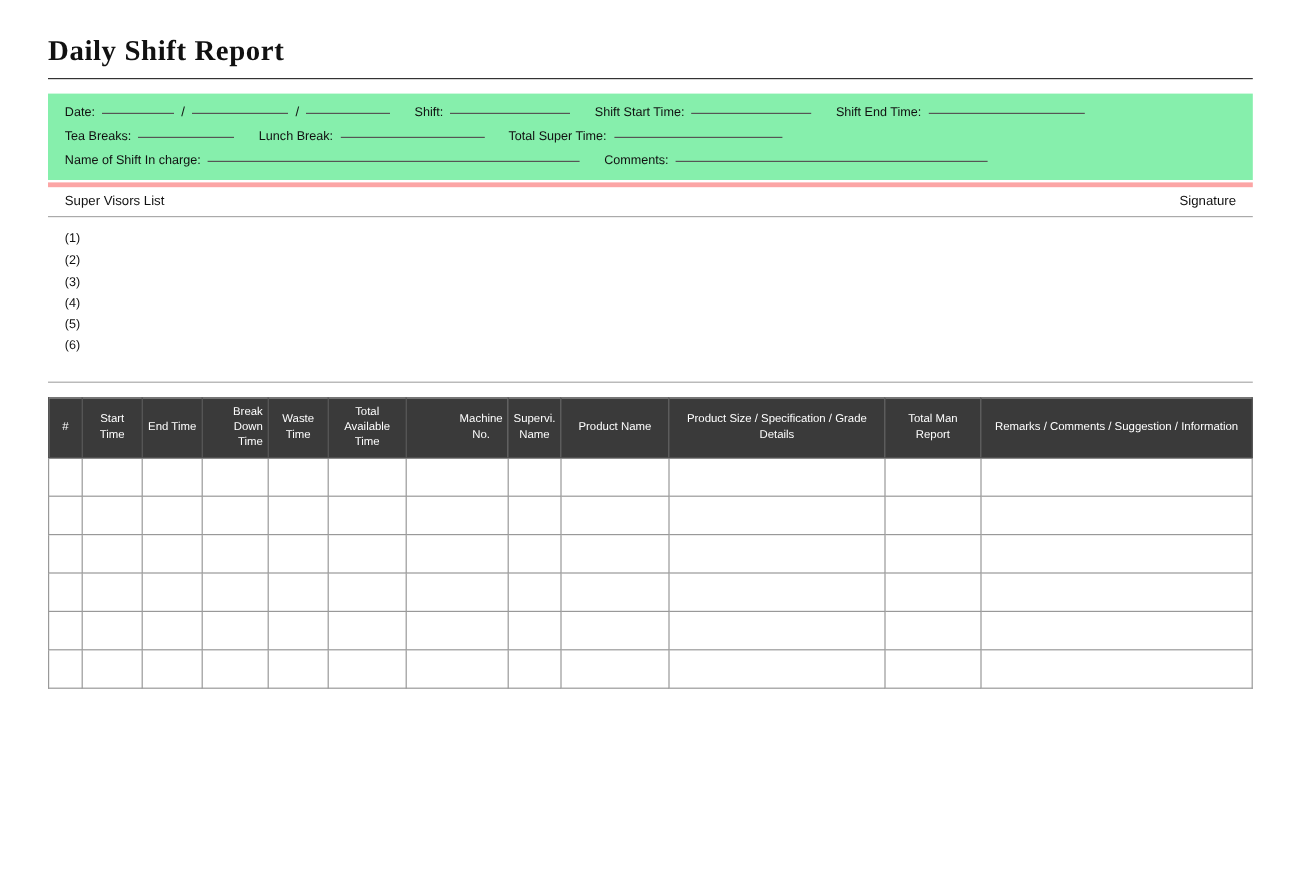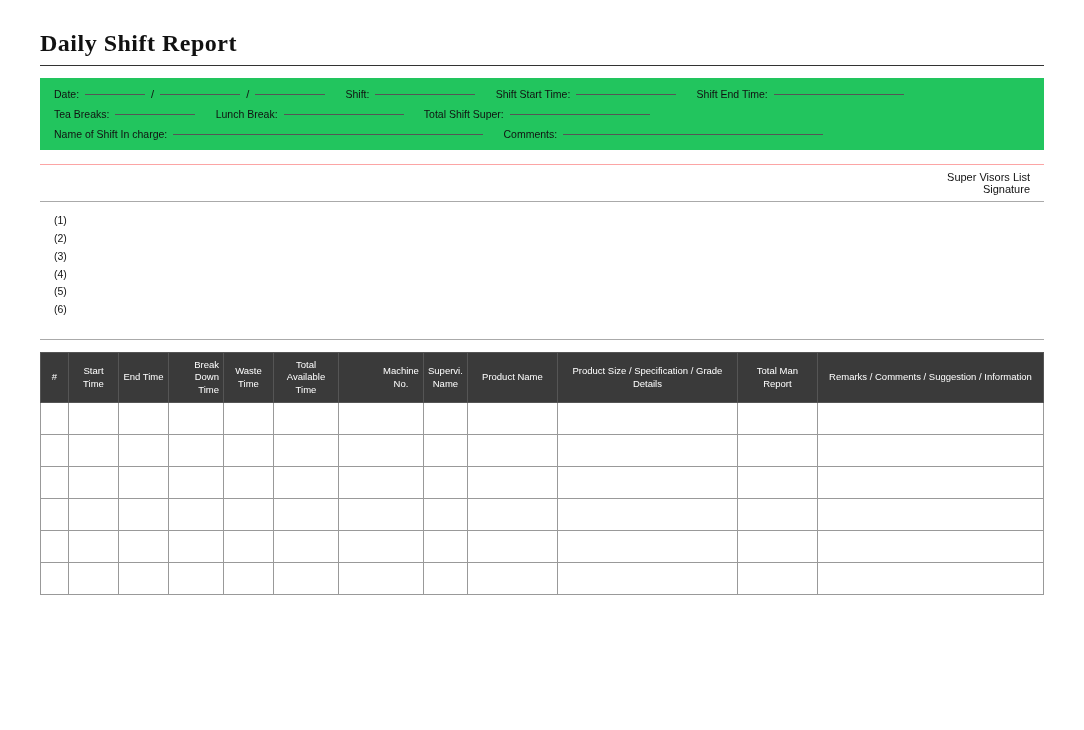--- a/index.html
+++ b/index.html
@@ -21,23 +21,23 @@
       letter-spacing: 0.5px;
     }
 
     .divider {
       border: none;
       border-top: 1.5px solid #333;
       margin-bottom: 12px;
     }
 
     .info-section {
-      background: #22c55e;
+      background: #86efac;
       padding: 10px 14px;
-      margin-bottom: 14px;
+      margin-bottom: 2px;
     }
 
     .info-row {
       display: flex;
       align-items: center;
       margin-bottom: 8px;
       flex-wrap: wrap;
       gap: 4px;
     }
     .info-row:last-child { margin-bottom: 0; }
@@ -49,28 +49,27 @@
     }
 
     .info-line {
       border-bottom: 1px solid #555;
       display: inline-block;
     }
 
     .slash { margin: 0 2px; }
 
     .supervisors-section {
-      border-top: 1px solid #fca5a5;
+      border-top: 4px solid #fca5a5;
       border-bottom: 1px solid #aaa;
       padding: 6px 14px;
       display: flex;
       justify-content: space-between;
-      align-items: flex-end;
+      align-items: flex-start;
       margin-bottom: 4px;
-      flex-direction: column;
     }
 
     .supervisors-list {
       padding: 6px 14px 10px 14px;
     }
 
     .supervisors-list .list-item {
       font-size: 10.5px;
       line-height: 1.7;
     }
@@ -155,21 +154,21 @@
     <span class="info-line" style="width:130px;"></span>
   </div>
 
   <div class="info-row">
     <span class="info-label">Tea Breaks:</span>
     <span class="info-line" style="width:80px;"></span>
     &nbsp;&nbsp;&nbsp;&nbsp;
     <span class="info-label">Lunch Break:</span>
     <span class="info-line" style="width:120px;"></span>
     &nbsp;&nbsp;&nbsp;&nbsp;
-    <span class="info-label">Total Shift Super:</span>
+    <span class="info-label">Total Super Time:</span>
     <span class="info-line" style="width:140px;"></span>
   </div>
 
   <div class="info-row">
     <span class="info-label">Name of Shift In charge:</span>
     <span class="info-line" style="width:310px;"></span>
     &nbsp;&nbsp;&nbsp;&nbsp;
     <span class="info-label">Comments:</span>
     <span class="info-line" style="width:260px;"></span>
   </div>

